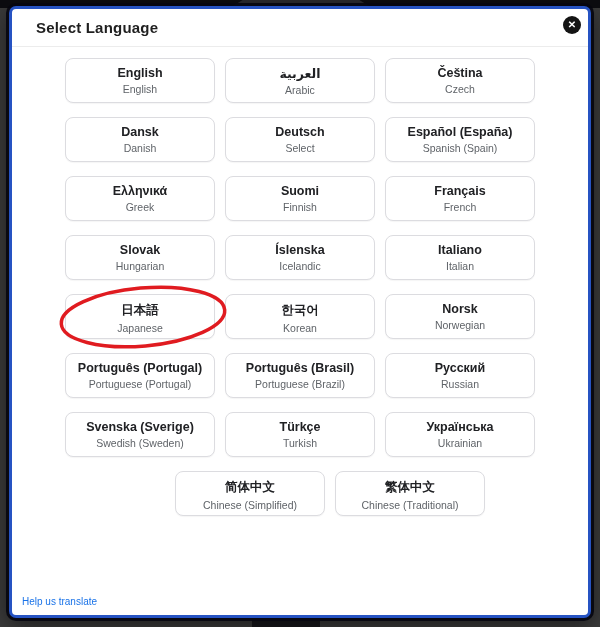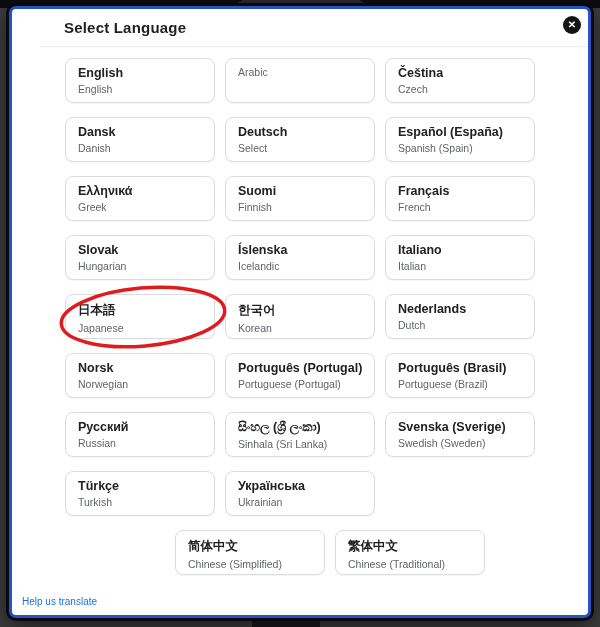--- a/index.html
+++ b/index.html
@@ -14,37 +14,37 @@
     clip-path:polygon(10% 0,90% 0,100% 100%,0 100%);}
   .bottom-bar{position:absolute;bottom:0;left:252px;width:68px;height:7px;background:#17171b;}
 
   
   .modal{
     position:absolute;left:9px;top:6px;width:582px;height:612px;box-sizing:border-box;
     background:#ffffff;border:3px solid #2653c3;border-radius:7px;
     box-shadow:0 0 0 3px rgba(6,6,16,.92), 0 6px 22px rgba(0,0,0,.55);
   }
   .modal-header{position:relative;height:37px;border-bottom:1px solid #ececec;
-    display:flex;align-items:center;padding:0 12px;margin-left:28px;}
+    display:flex;align-items:center;padding:0 12px;}
   .dialog-title{font-size:15px;font-weight:700;color:#1f1f1f;padding-left:12px;letter-spacing:.2px;}
   .close-btn{
     position:absolute;top:7px;right:7px;width:18px;height:18px;border-radius:50%;
     background:#141414;color:#ffffff;border:none;padding:0;cursor:pointer;
     display:flex;align-items:center;justify-content:center;
   }
   .close-glyph{font-size:10px;font-weight:700;line-height:1;transform:translateY(-.5px);}
 
   
   .grid{width:470px;margin:11px auto 0;display:grid;grid-template-columns:repeat(3,150px);
     gap:14px 10px;}
   .footer-row{width:250px;margin:14px auto 0;display:grid;grid-template-columns:repeat(2,150px);gap:10px;}
   .lang-btn{
     height:45px;box-sizing:border-box;background:#fff;border:1px solid #dcdce0;border-radius:8px;
     padding:7px 12px 0;margin:0;text-align:left;display:flex;flex-direction:column;gap:3px;
-    cursor:pointer;font-family:inherit;box-shadow:0 1px 1px rgba(0,0,0,.04);
+    cursor:pointer;font-family:inherit;box-shadow:0 1px 1px rgba(0,0,0,.04);align-items:center;
   }
   .lang-native{font-size:12.5px;font-weight:600;color:#202124;white-space:nowrap;}
   .lang-english{font-size:10.5px;color:#5f6368;white-space:nowrap;}
 
   .help-link{position:absolute;left:10px;bottom:8px;font-size:10px;color:#1a73e8;
     text-decoration:none;cursor:pointer;}
 
   
   .annotation-overlay{position:absolute;left:0;top:0;width:600px;height:627px;
     pointer-events:none;z-index:10;}
@@ -65,20 +65,21 @@
   </div>
 
   <div class="grid">
 
       <button class="lang-btn">
         <span class="lang-native">English</span>
         <span class="lang-english">English</span>
       </button>
 
       <button class="lang-btn">
+        <span class="lang-native">العربية</span>
         <span class="lang-english">Arabic</span>
       </button>
 
       <button class="lang-btn">
         <span class="lang-native">Čeština</span>
         <span class="lang-english">Czech</span>
       </button>
 
       <button class="lang-btn">
         <span class="lang-native">Dansk</span>
@@ -128,24 +129,20 @@
       <button class="lang-btn">
         <span class="lang-native">日本語</span>
         <span class="lang-english">Japanese</span>
       </button>
 
       <button class="lang-btn">
         <span class="lang-native">한국어</span>
         <span class="lang-english">Korean</span>
       </button>
 
-      <button class="lang-btn">
-        <span class="lang-native">Nederlands</span>
-        <span class="lang-english">Dutch</span>
-      </button>
 
       <button class="lang-btn">
         <span class="lang-native">Norsk</span>
         <span class="lang-english">Norwegian</span>
       </button>
 
       <button class="lang-btn">
         <span class="lang-native">Português (Portugal)</span>
         <span class="lang-english">Portuguese (Portugal)</span>
       </button>
@@ -153,24 +150,20 @@
       <button class="lang-btn">
         <span class="lang-native">Português (Brasil)</span>
         <span class="lang-english">Portuguese (Brazil)</span>
       </button>
 
       <button class="lang-btn">
         <span class="lang-native">Русский</span>
         <span class="lang-english">Russian</span>
       </button>
 
-      <button class="lang-btn">
-        <span class="lang-native">සිංහල (ශ්‍රී ලංකා)</span>
-        <span class="lang-english">Sinhala (Sri Lanka)</span>
-      </button>
 
 
       <button class="lang-btn">
         <span class="lang-native">Svenska (Sverige)</span>
         <span class="lang-english">Swedish (Sweden)</span>
       </button>
 
       <button class="lang-btn">
         <span class="lang-native">Türkçe</span>
         <span class="lang-english">Turkish</span>

